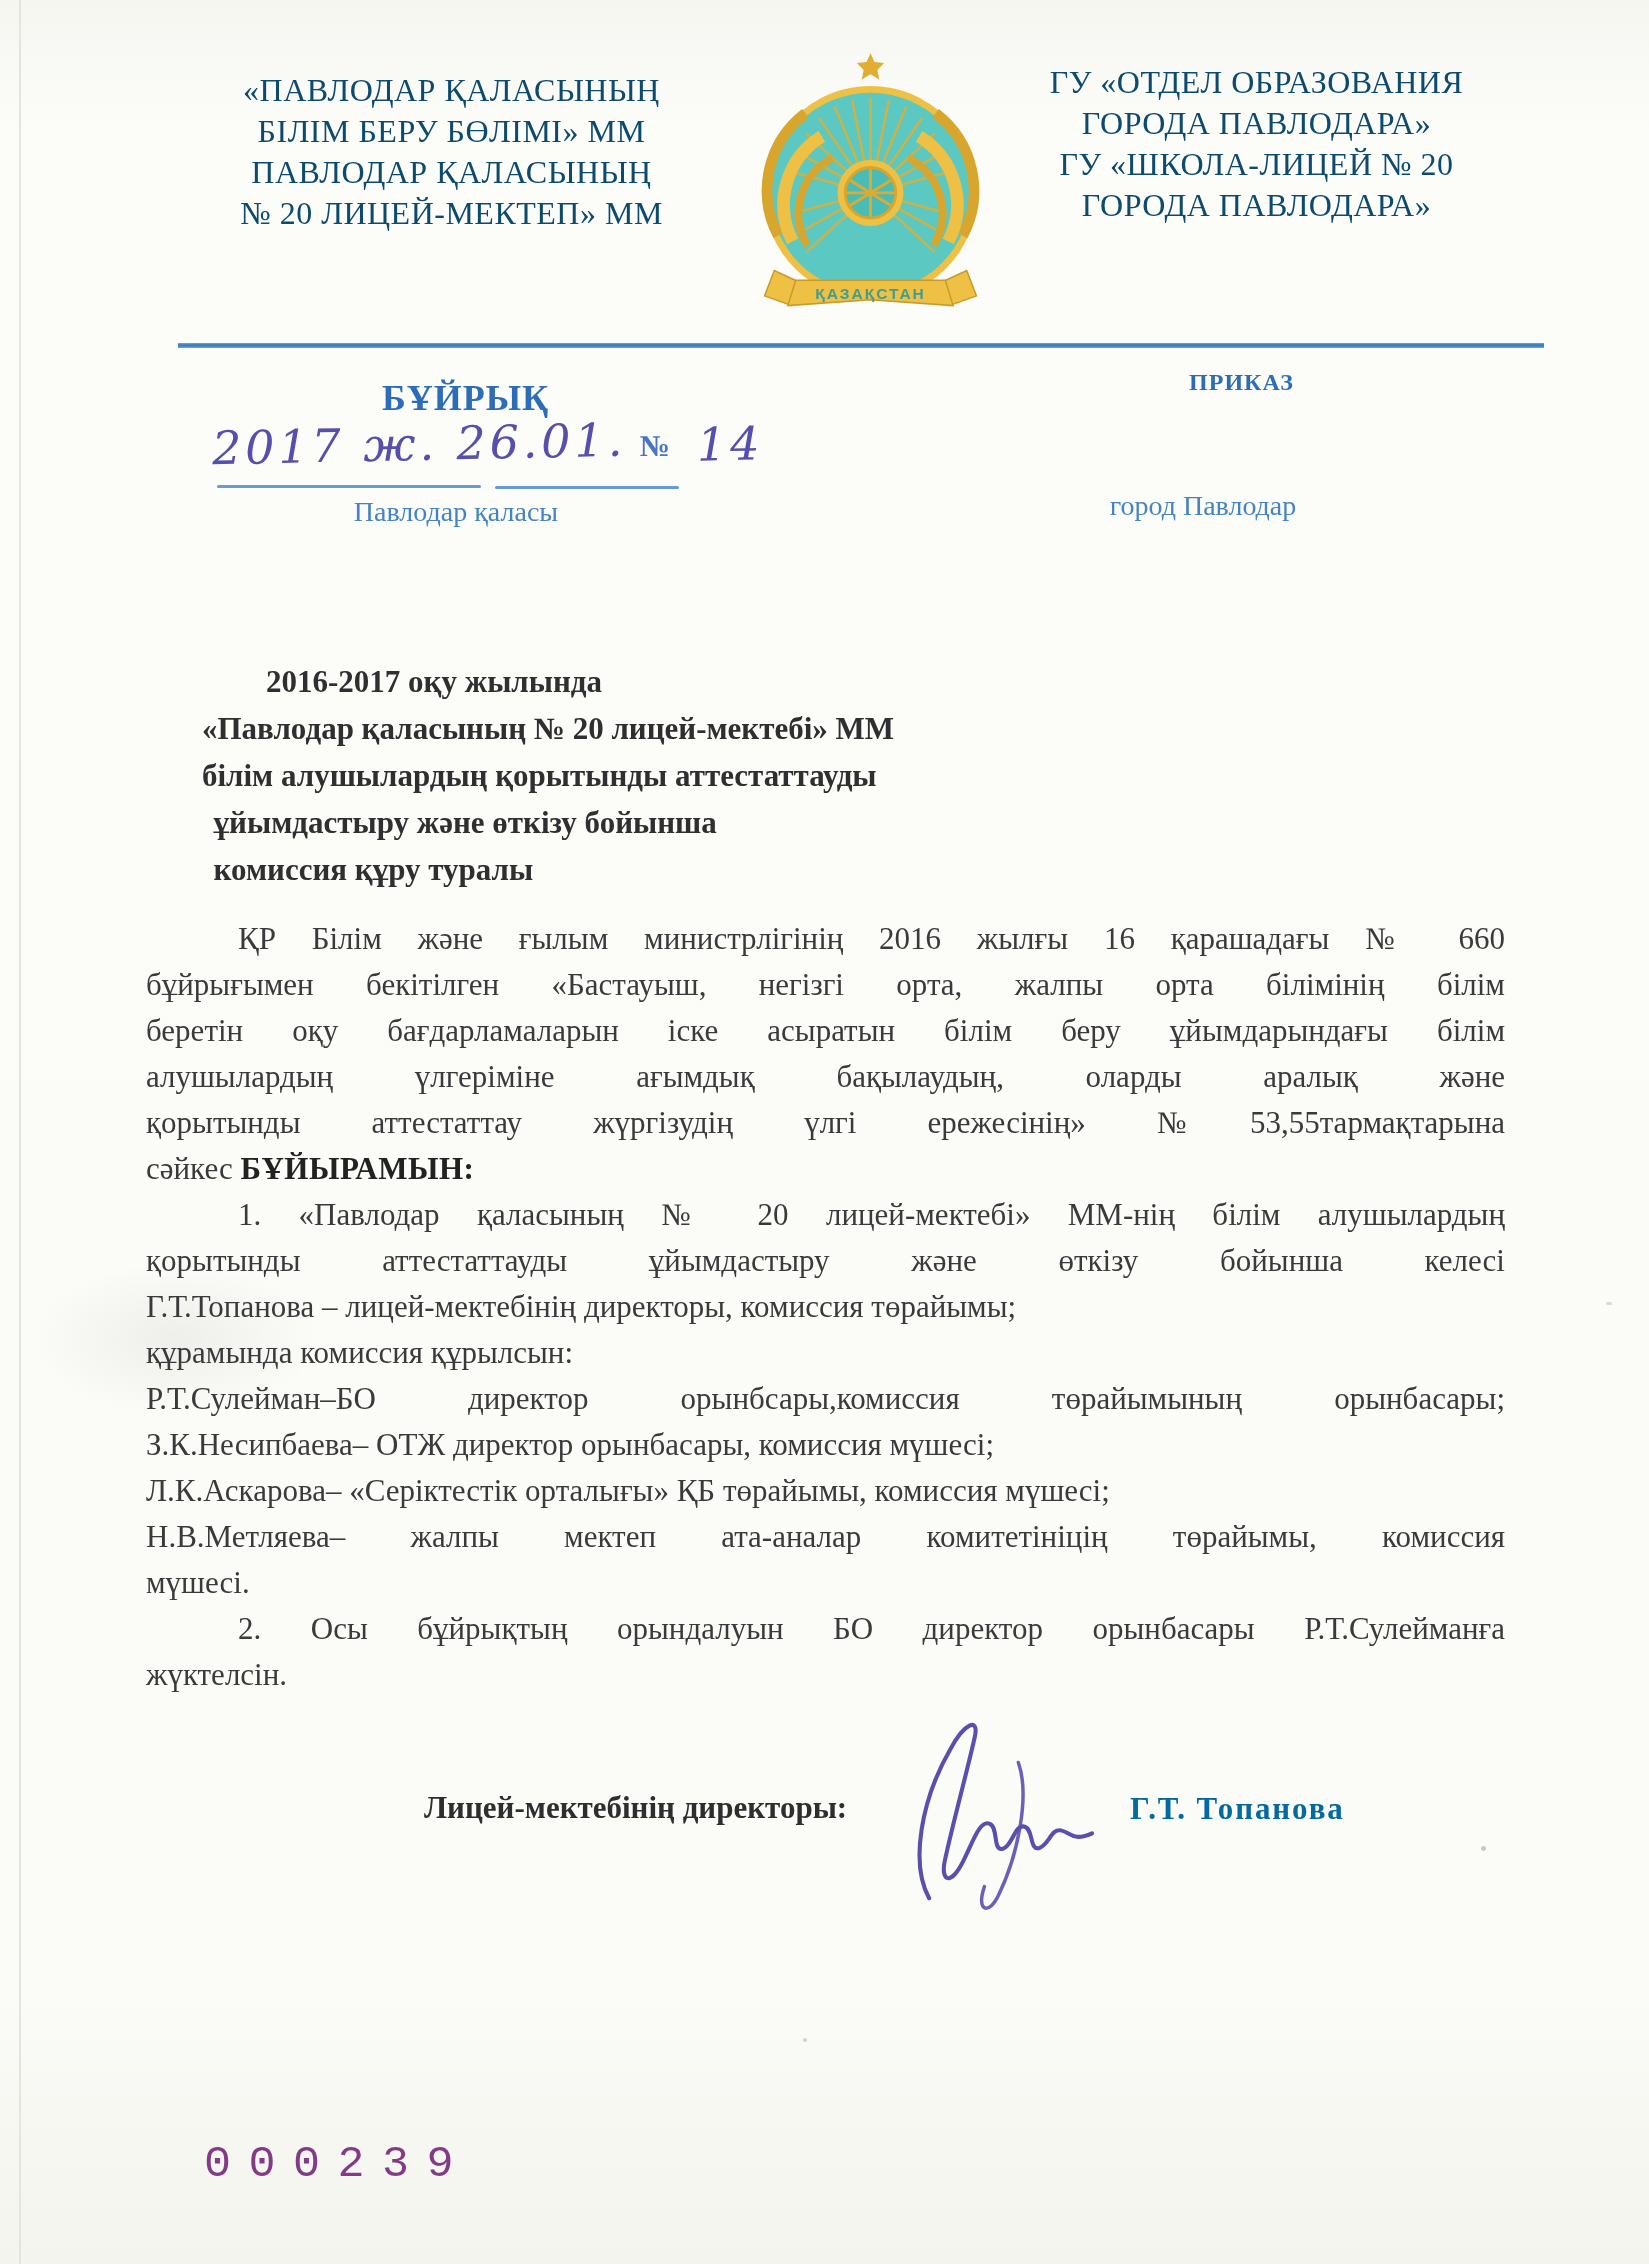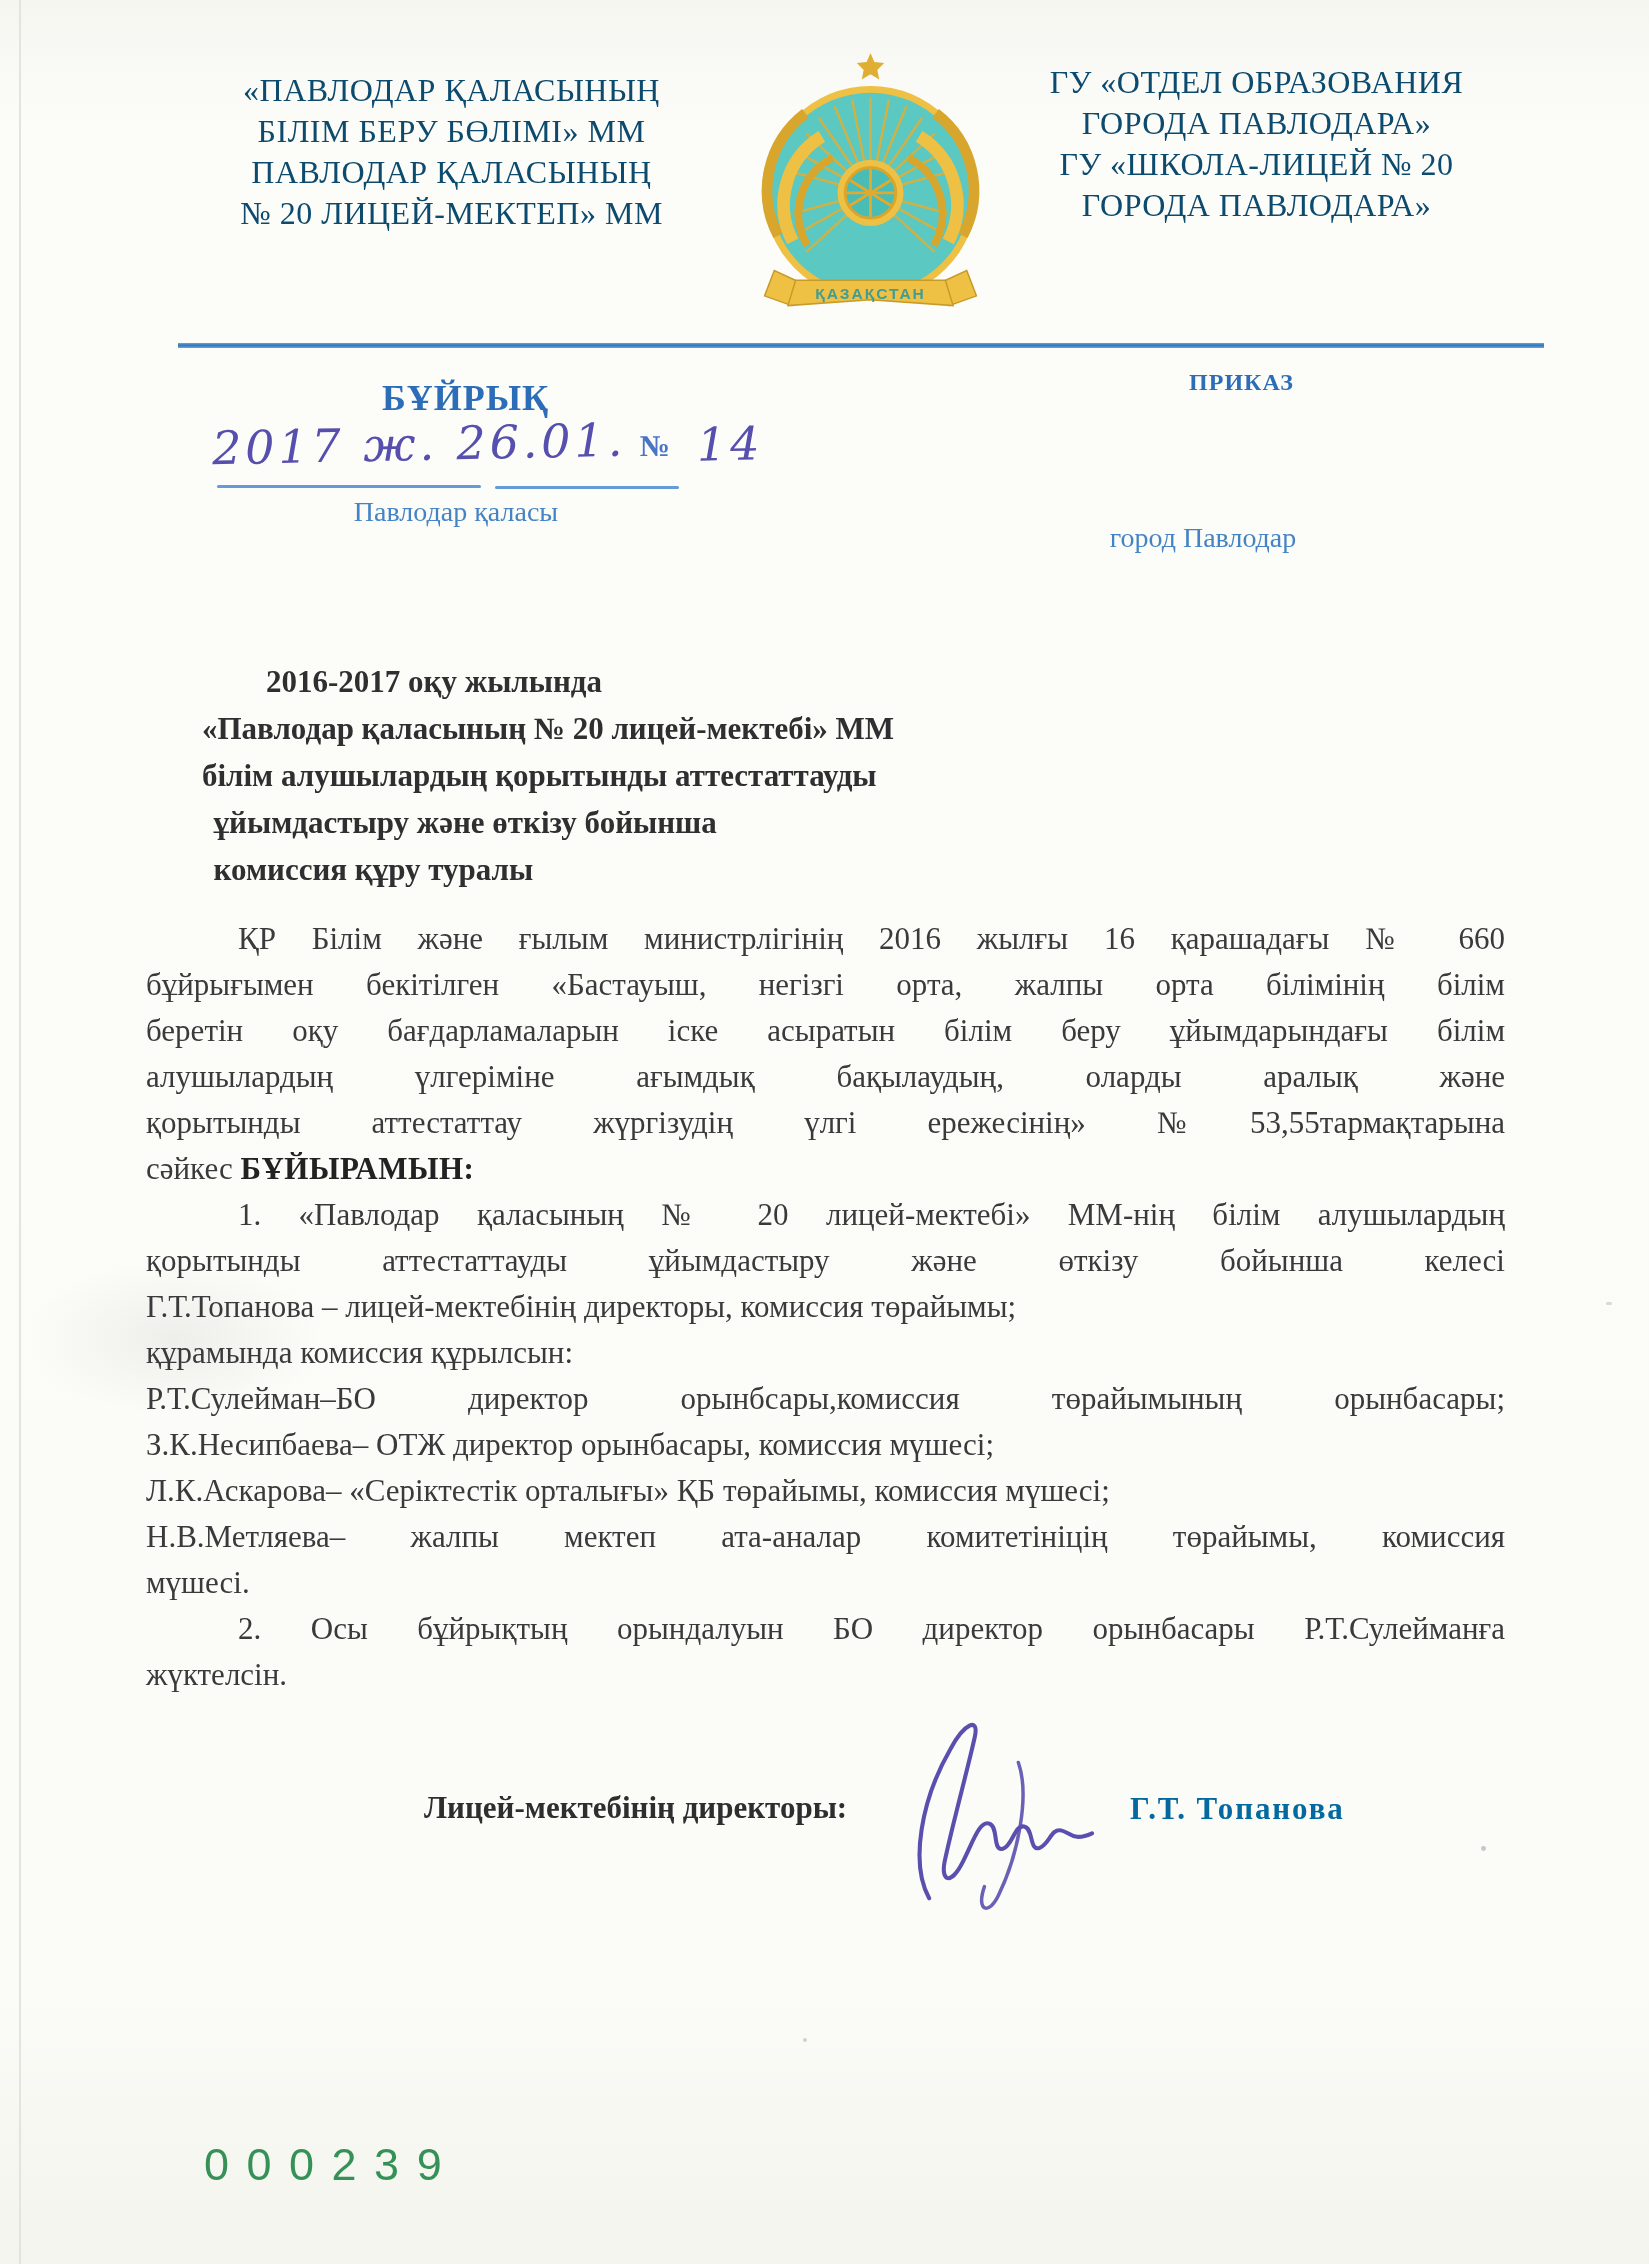--- a/index.html
+++ b/index.html
@@ -36,42 +36,42 @@
         color:#574fae;letter-spacing:3.9px;transform:rotate(-1.2deg);display:inline-block;}
   .num-sign{font-size:30px;color:#4a74c4;font-weight:bold;display:inline-block;
             margin:0 9.7px 0 13.6px;vertical-align:3.9px;}
   .hand-num{margin-left:17.5px;}
   .u-line{position:absolute;height:2.9px;background:#4a8ad0;opacity:.85;border-radius:1.9px;}
   .u1{left:217px;top:485px;width:264px;}
   .u2{left:495px;top:486px;width:184px;}
 
   .place{position:absolute;color:#4584c4;font-size:28px;text-align:center;}
   .place-kk{left:320px;top:496px;width:272px;}
-  .place-ru{left:1077px;top:490px;width:252px;margin-top:32px;}
+  .place-ru{left:1077px;top:490px;width:252px;}
 
   .subject{position:absolute;left:202px;top:658px;width:835px;font-weight:bold;
            font-size:31px;line-height:47px;color:#2f2f31;}
   .subject .s0{padding-left:64px;}
   .subject .s3,.subject .s4{padding-left:11.6px;}
 
   .body-text{position:absolute;left:146px;top:916px;width:1359px;
              font-size:31px;line-height:46px;color:#3a3a3c;}
   .line{text-align:justify;text-align-last:justify;}
   .line-last{text-align:left;}
   .indent{padding-left:92px;}
   .order-word{color:#222;letter-spacing:0.5px;}
 
   .sig-row{position:absolute;left:0;top:0;width:1650px;height:0;}
   .sig-label{position:absolute;left:424px;top:1790px;font-weight:bold;font-size:31px;color:#2e2e30;}
   .sig-name{position:absolute;left:1130px;top:1791px;font-weight:bold;font-size:31px;
             letter-spacing:1.9px;color:#0369a1;}
   .sig-stroke{position:absolute;left:902px;top:1706px;width:223px;height:209px;}
 
-  .stamp{position:absolute;left:204px;top:2139px;font-family:Liberation Sans, sans-serif;
-         font-size:45px;letter-spacing:17.5px;color:#15803d;opacity:.85;}
+  .stamp{position:absolute;left:204px;top:2139px;font-family:Liberation Mono, monospace;
+         font-size:45px;letter-spacing:17.5px;color:#701a75;opacity:.85;}
 </style>
 </head>
 <body>
 
 <div class="artifact scan-edge"></div>
 <div class="artifact smudge"></div>
 <div class="artifact speck1"></div>
 <div class="artifact speck2"></div>
 <div class="artifact speck3"></div>
 

